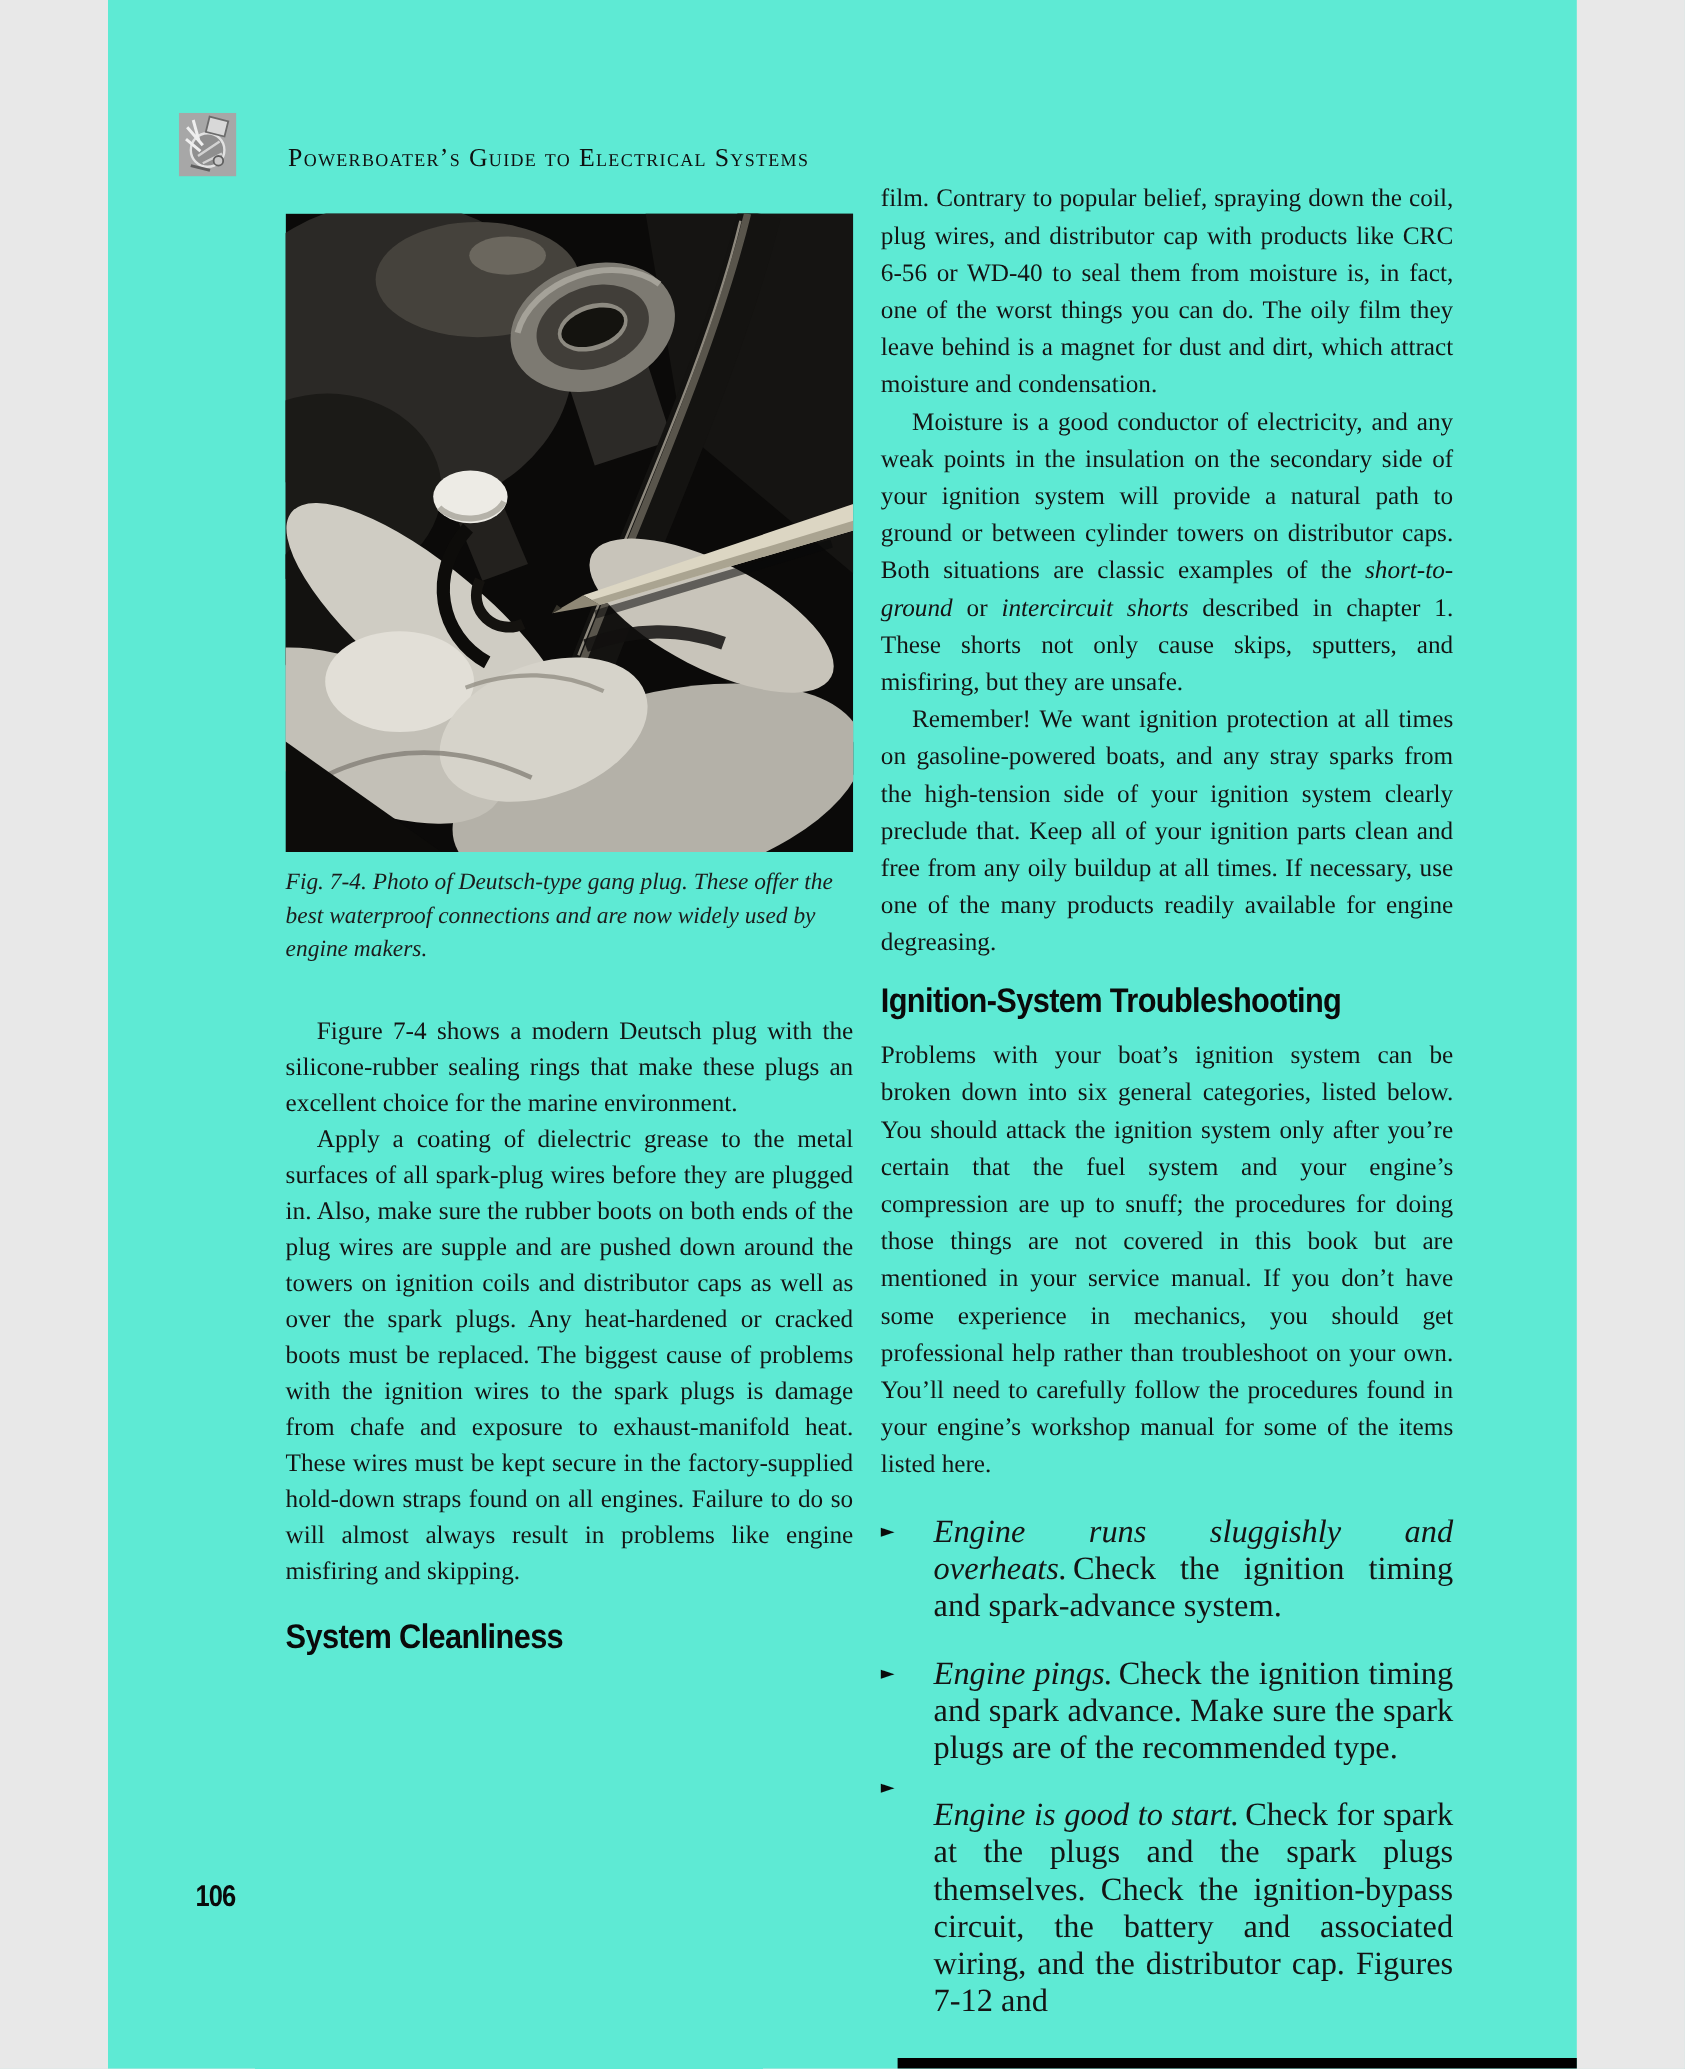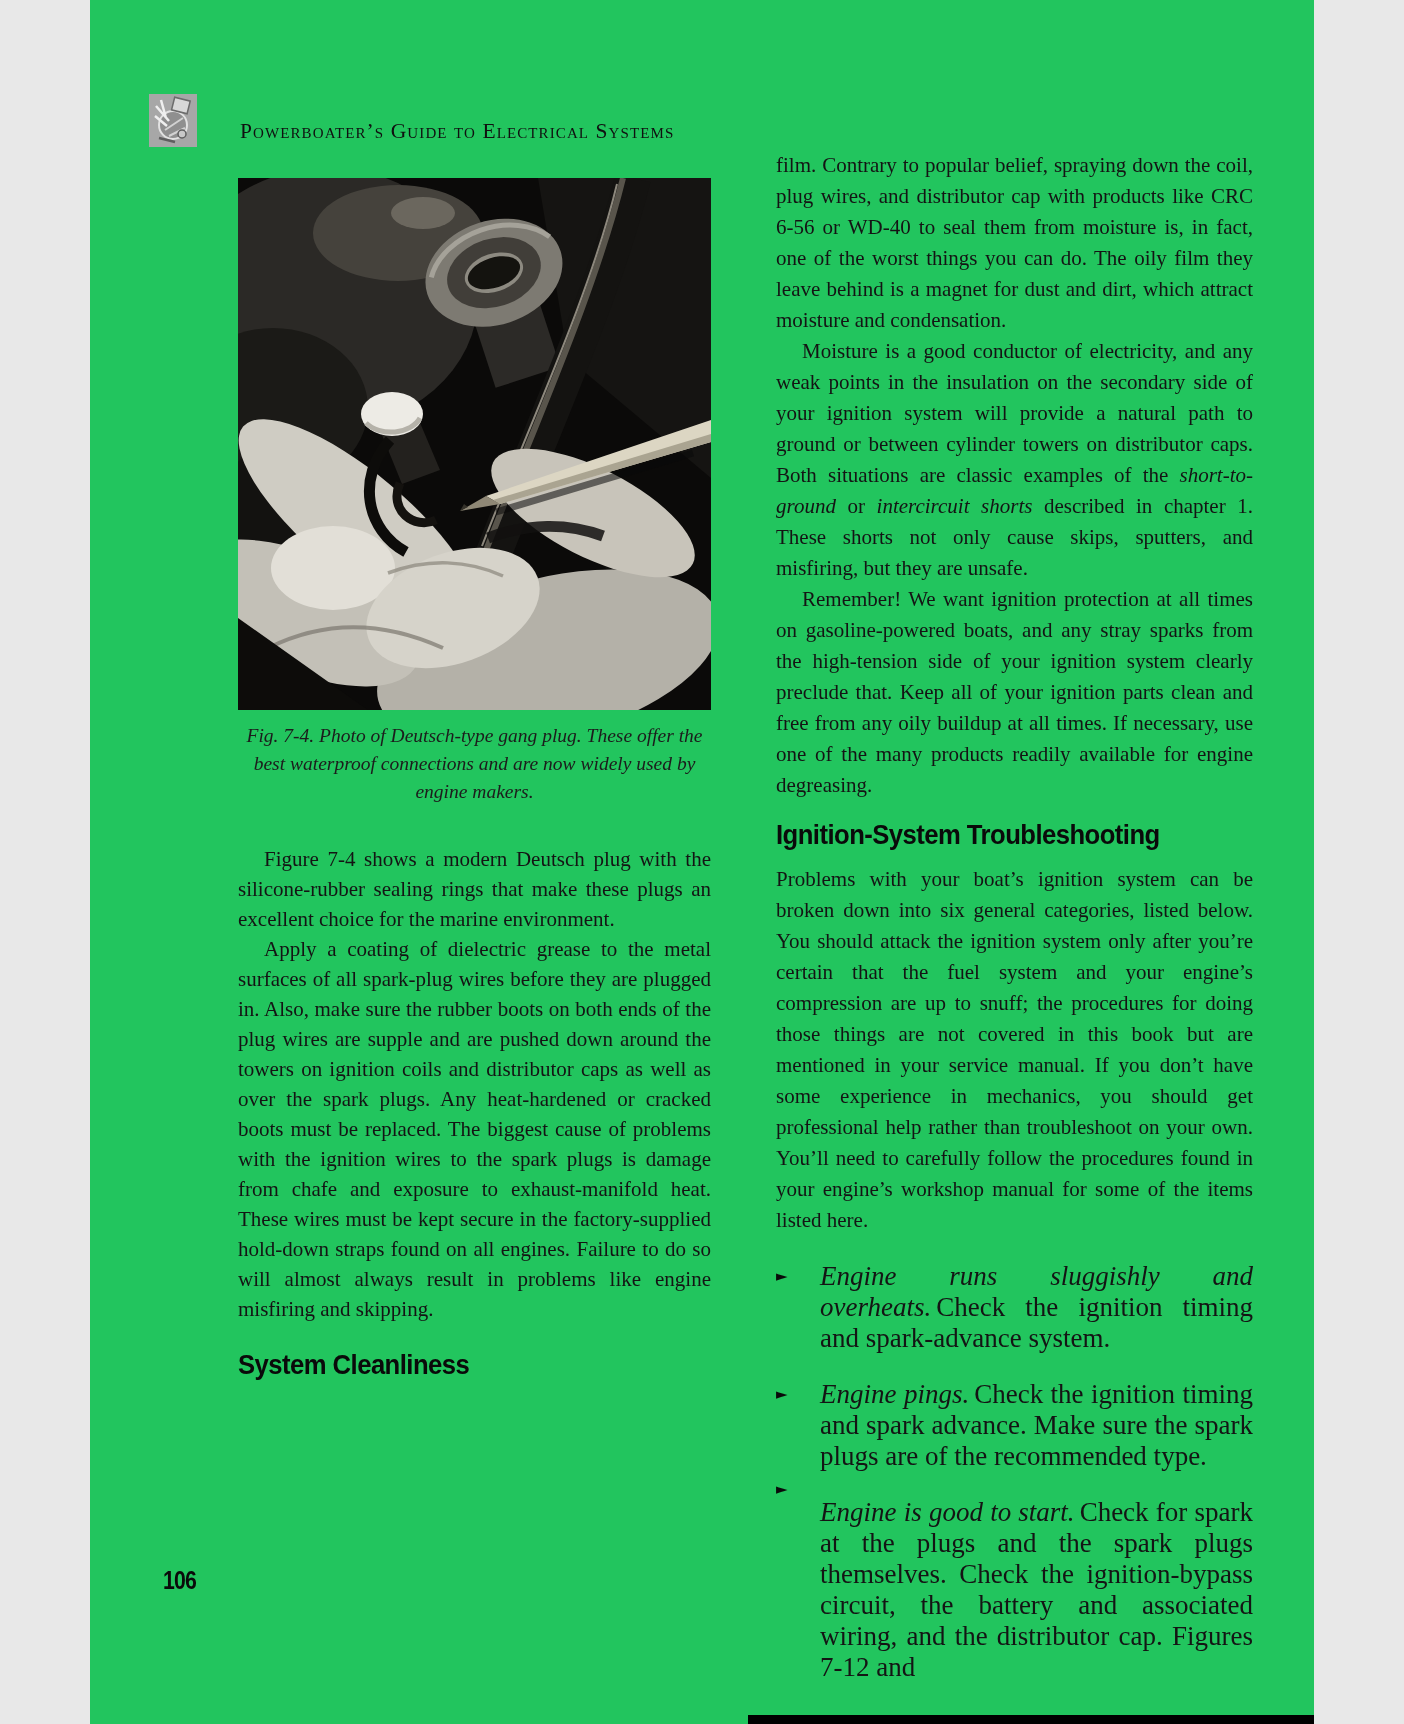--- a/index.html
+++ b/index.html
@@ -1,42 +1,42 @@
 <!DOCTYPE html>
 <html><head>
 <meta charset="utf-8">
 <style>
   html,body{margin:0;padding:0;background:#e8e8e8;}
   .page{
     position:relative;
     width:1224px;height:1724px;
-    background:#22c55e;
+    background:#5eead4;
     font-family:"Liberation Serif", serif;
     color:#161616;
     overflow:hidden;
     margin:0 auto;
     text-decoration:underline;
   }
   
   .logo{position:absolute;left:59px;top:94px;width:48px;height:53px;}
   .running-head{
     position:absolute;left:150px;top:119px;
     font-variant:small-caps;
     font-size:21.5px;letter-spacing:1.1px;color:#101010;
     white-space:nowrap;
   }
   
   .left-col{position:absolute;left:148px;top:178px;width:473px;}
-  .right-col{position:absolute;left:686px;top:150px;width:477px;}
+  .right-col{position:absolute;left:644px;top:150px;width:477px;}
   .photo{width:473px;height:532px;display:block;}
   .caption{
     margin-top:12px;
     font-style:italic;
     font-size:19.5px;line-height:28px;color:#1c1c1c;
-    text-align:center;
+    text-align:left;
   }
   .left-body{margin-top:38px;}
   p.body{font-size:21px;line-height:30px;text-align:justify;margin:0;color:#141414;}
   .right-col p.body{line-height:31px;}
   p.indent{text-indent:26px;}
   em, .em{font-style:italic;}
   .section-heading{
     font-family:"Liberation Sans", sans-serif;
     font-weight:700;
     font-size:28.5px;

